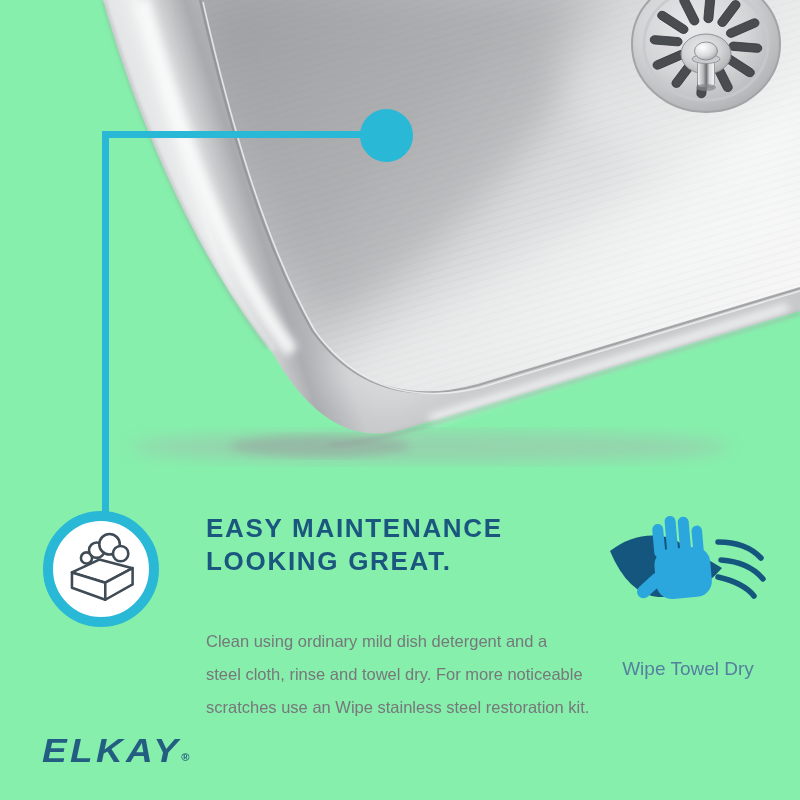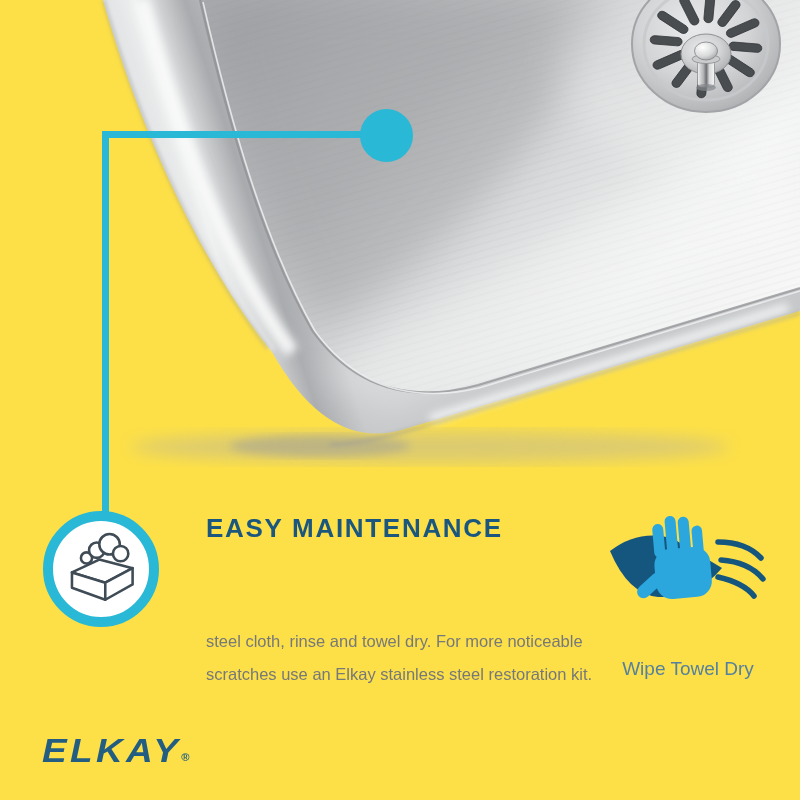--- a/index.html
+++ b/index.html
@@ -40,21 +40,21 @@
   .logo {
     position:absolute; left:42px; top:731px; color:#235e82;
     font-size:33px; font-weight:bold; font-style:italic; letter-spacing:3px;
     transform:scaleX(1.12); transform-origin:left center; white-space:nowrap; line-height:40px;
   }
   .logo .reg { font-size:10px; letter-spacing:0; font-style:normal; vertical-align:1px; }
 </style>
 </head>
 <body>
 
-<div class="stage" style="background: #fde047;">
+<div class="stage" style="background: #86efac;">
 
   <svg class="sink-svg" width="800" height="470" viewBox="0 0 800 470" aria-hidden="true">
     <defs>
       <linearGradient id="wallG" gradientUnits="userSpaceOnUse" x1="110" y1="80" x2="240" y2="38">
         <stop offset="0" stop-color="#d7d8da"></stop>
         <stop offset="0.35" stop-color="#eef0f0"></stop>
         <stop offset="0.7" stop-color="#aaacaf"></stop>
         <stop offset="1" stop-color="#c6c8ca"></stop>
       </linearGradient>
       <linearGradient id="floorG" gradientUnits="userSpaceOnUse" x1="240" y1="40" x2="660" y2="430">
@@ -185,25 +185,27 @@
         <circle cx="31" cy="35" r="6.5"></circle>
         <circle cx="43" cy="26" r="9"></circle>
         <circle cx="58" cy="19" r="12"></circle>
         <circle cx="71" cy="30" r="9"></circle>
       </g>
     </svg>
   </div>
 
   <div class="headline" style="color: rgb(26, 86, 126);">
     <div>EASY MAINTENANCE</div>
+    <div>LOOKING GREAT.</div>
   </div>
 
   <div class="body-text" style="color: rgb(118, 120, 122);">
+    <div>Clean using ordinary mild dish detergent and a</div>
     <div>steel cloth, rinse and towel dry. For more noticeable</div>
-    <div>scratches use an Elkay stainless steel restoration kit.</div>
+    <div>scratches use an Wipe stainless steel restoration kit.</div>
   </div>
 
   <div class="care">
     <svg width="180" height="117" viewBox="0 0 180 117" aria-hidden="true">
       <path d="M 12,55 Q 40,33 74,42 L 124,72 Q 98,103 60,101 Q 30,98 12,55 Z" fill="#15567f"></path>
       <g transform="translate(84,64) rotate(-5)" fill="#2ba7de">
         <rect x="-6" y="-7" width="32" height="13" rx="6.5" transform="translate(-26,16) rotate(142)"></rect>
         <rect x="-28" y="-12" width="56" height="50" rx="16"></rect>
         <rect x="-27" y="-38" width="11" height="34" rx="5.5"></rect>
         <rect x="-14" y="-45" width="11" height="42" rx="5.5"></rect>

